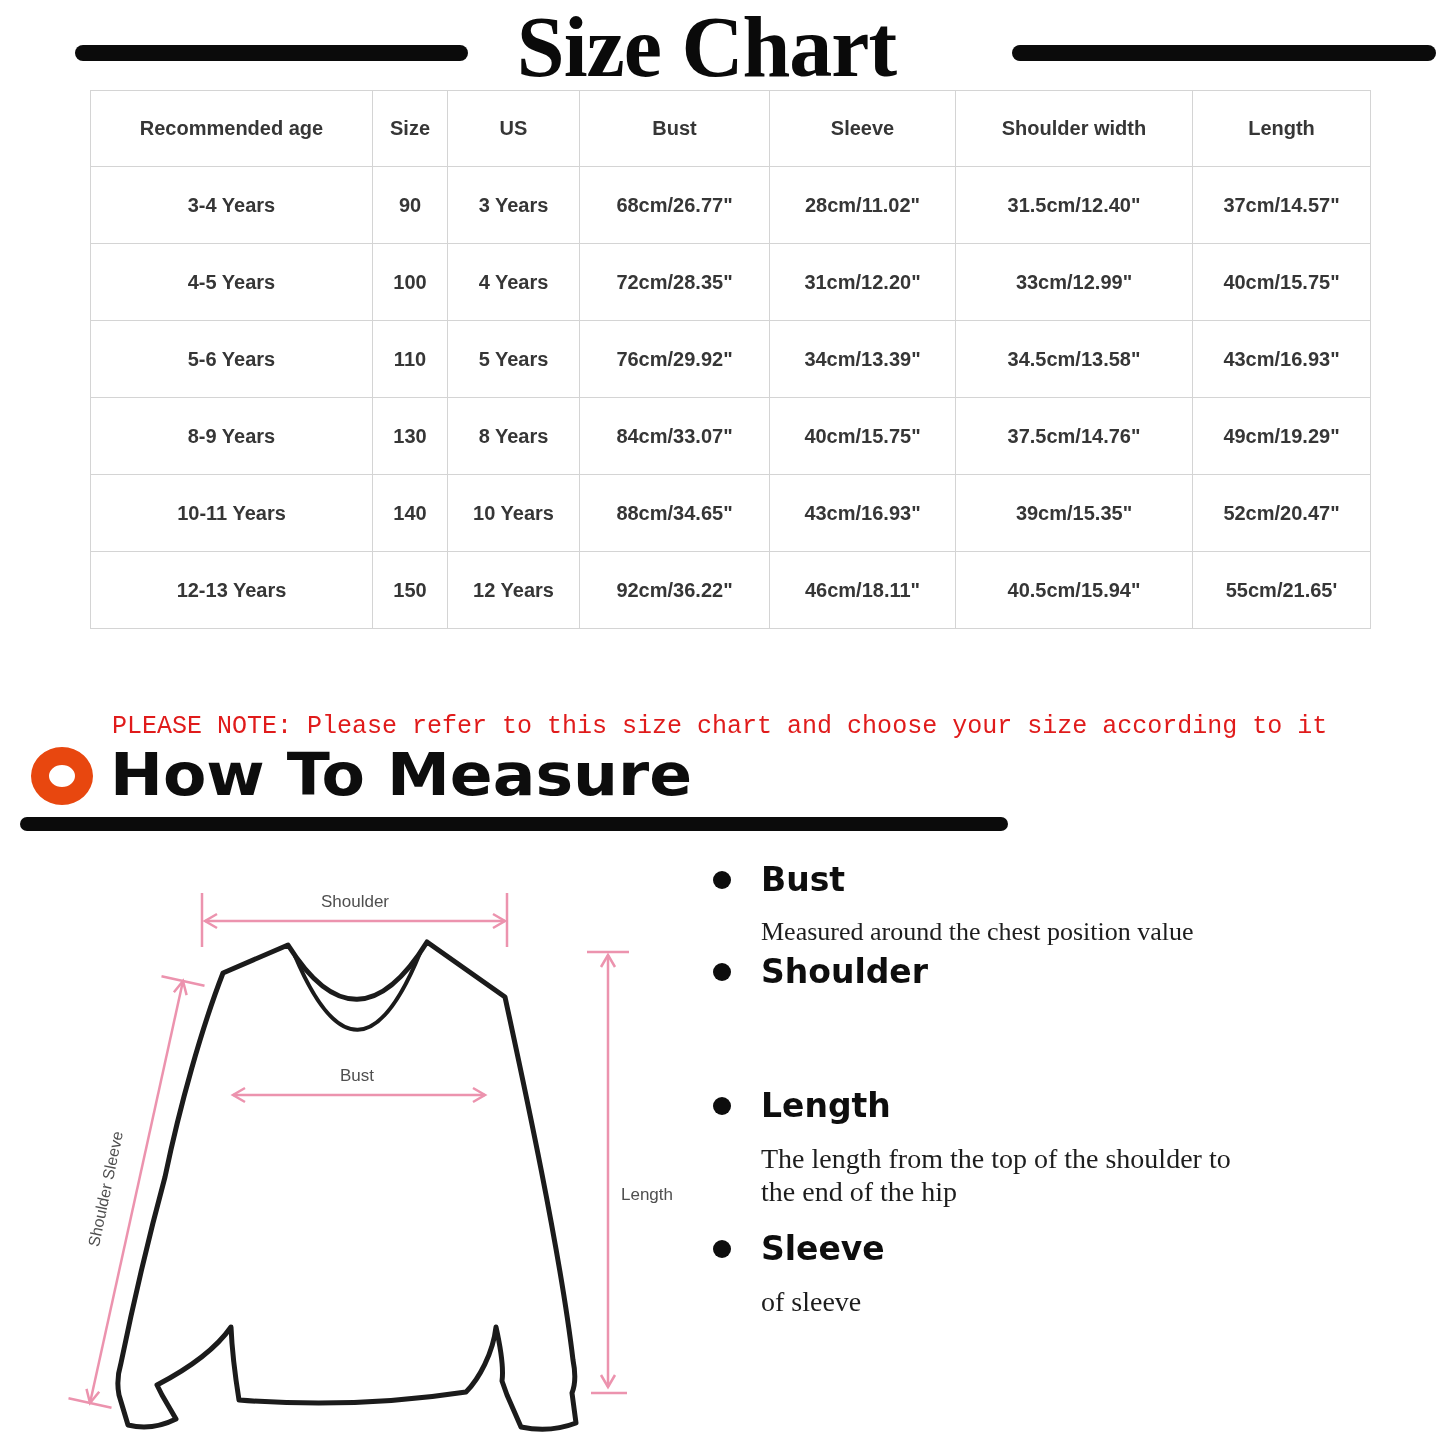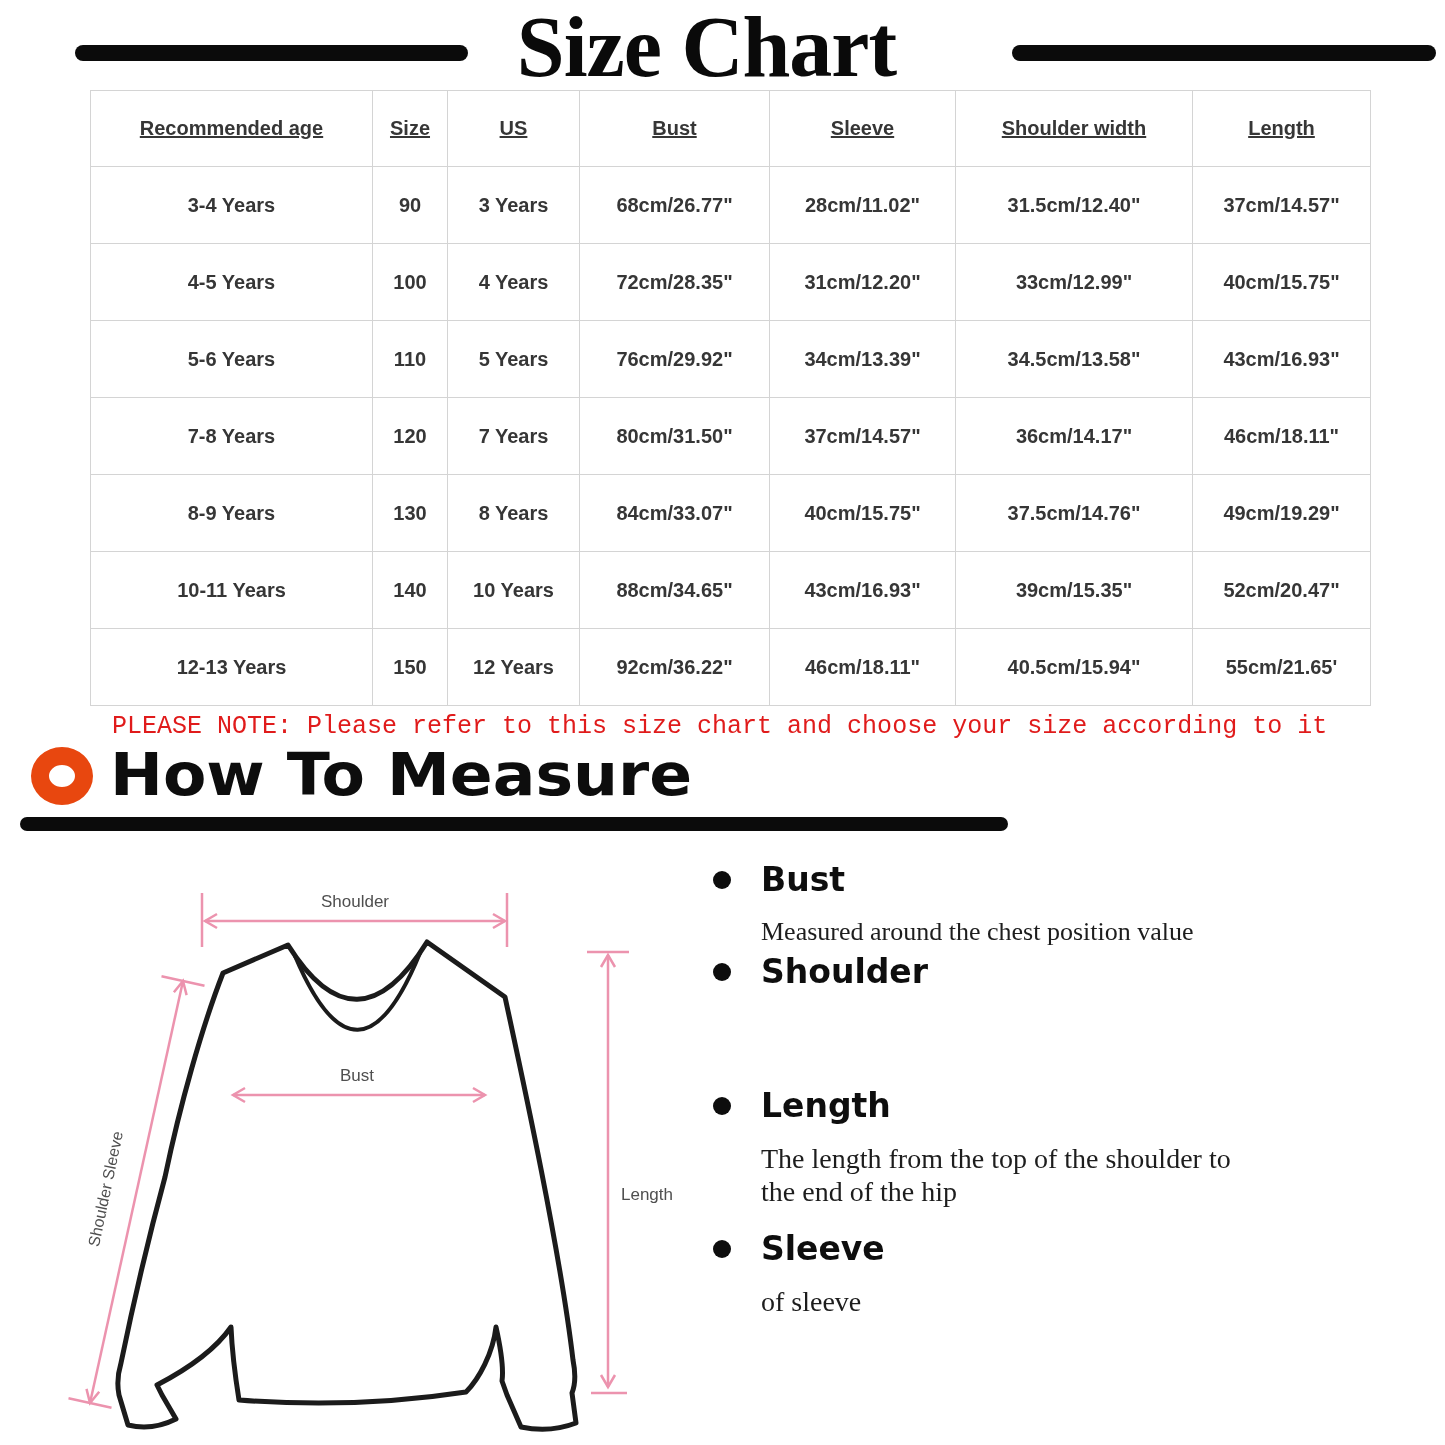--- a/index.html
+++ b/index.html
@@ -20,21 +20,21 @@
 
   
   table.size-table {
     position:absolute; left:90px; top:90px; width:1280px;
     border-collapse:collapse; table-layout:fixed;
   }
   .size-table th, .size-table td {
     border:1px solid #d4d4d4; text-align:center; vertical-align:middle;
     font-weight:bold; font-size:20px; color:#363636; padding:0;
   }
-  .size-table thead tr { height:76px;text-decoration:underline; }
+  .size-table thead tr { height:76px; }
   .size-table tbody tr { height:77px; }
   col.c0{width:282px} col.c1{width:75px} col.c2{width:132px} col.c3{width:190px}
   col.c4{width:186px} col.c5{width:237px} col.c6{width:178px}
 
   
   .note {
     position:absolute; left:112px; top:712px; font-family:"Liberation Mono", monospace;
     font-weight:normal; font-size:25px; color:#e01b1b; white-space:nowrap;
   }
 
@@ -121,29 +121,20 @@
       <tr>
         <td>5-6 Years</td>
         <td>110</td>
         <td>5 Years</td>
         <td>76cm/29.92"</td>
         <td>34cm/13.39"</td>
         <td>34.5cm/13.58"</td>
         <td>43cm/16.93"</td>
       </tr>
       <tr>
-        <td>7-8 Years</td>
-        <td>120</td>
-        <td>7 Years</td>
-        <td>80cm/31.50"</td>
-        <td>37cm/14.57"</td>
-        <td>36cm/14.17"</td>
-        <td>46cm/18.11"</td>
-      </tr>
-      <tr>
         <td>8-9 Years</td>
         <td>130</td>
         <td>8 Years</td>
         <td>84cm/33.07"</td>
         <td>40cm/15.75"</td>
         <td>37.5cm/14.76"</td>
         <td>49cm/19.29"</td>
       </tr>
       <tr>
         <td>10-11 Years</td>

